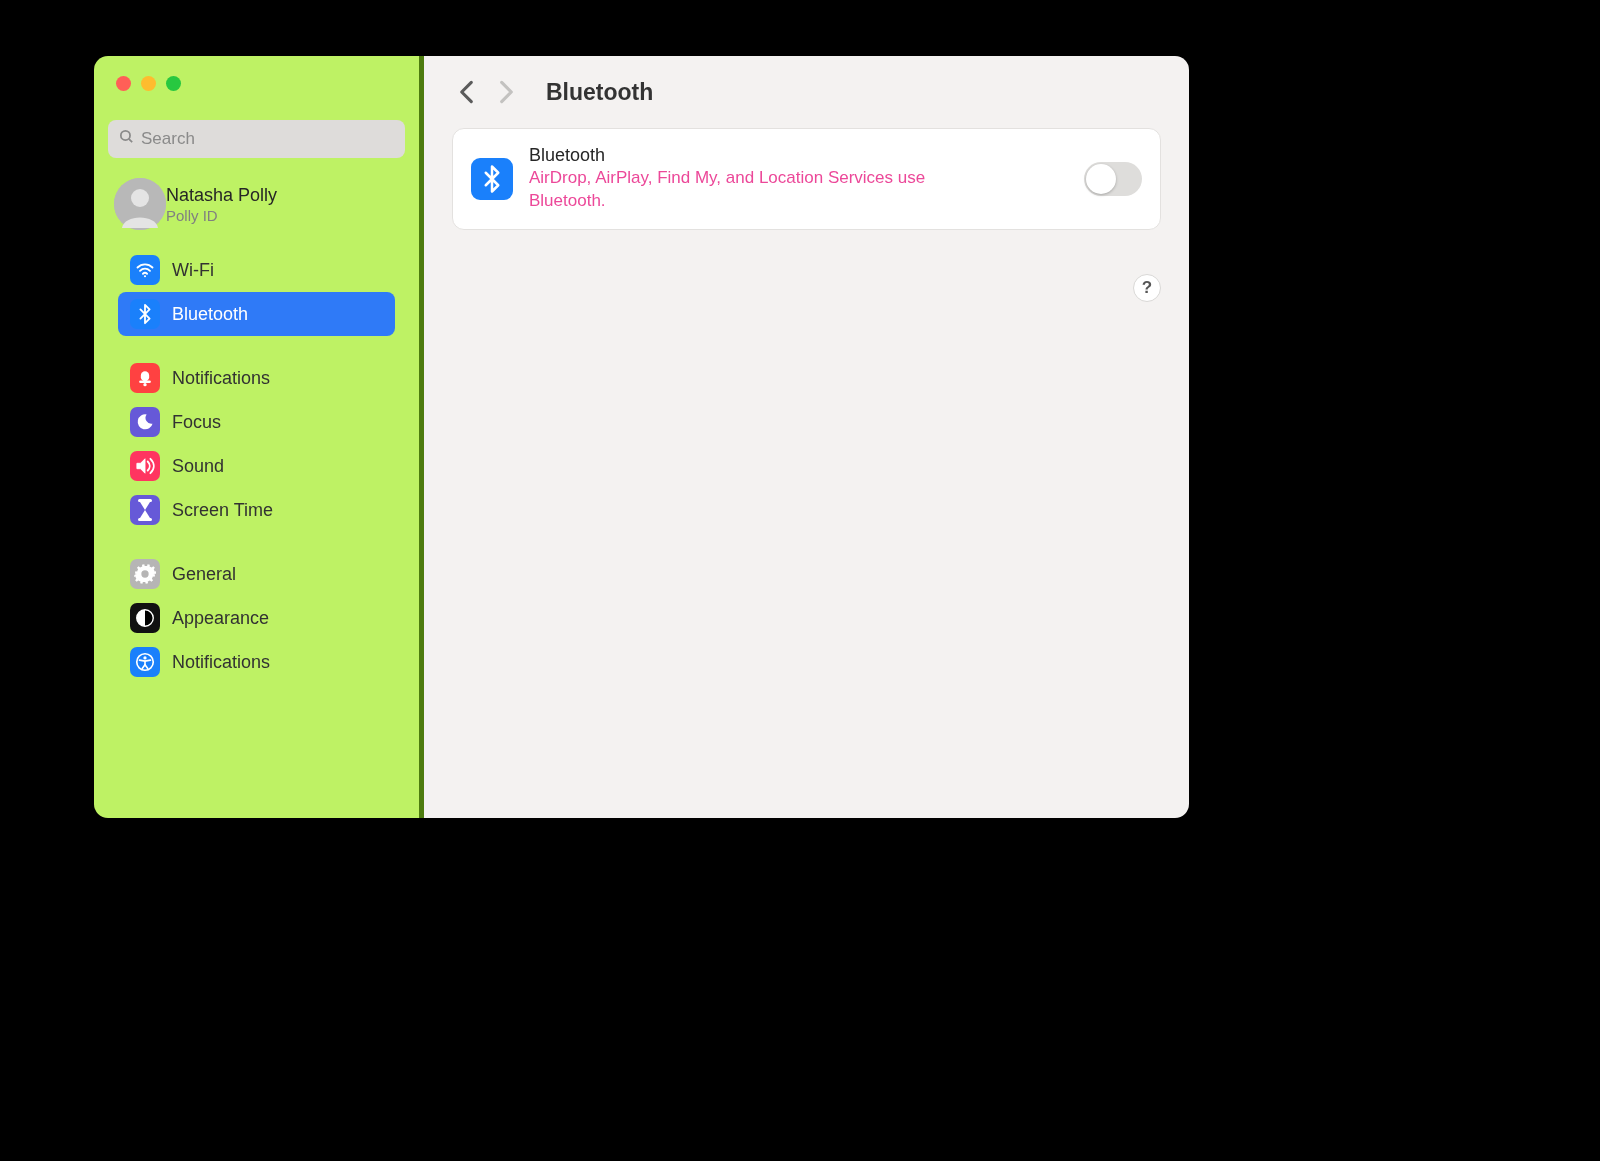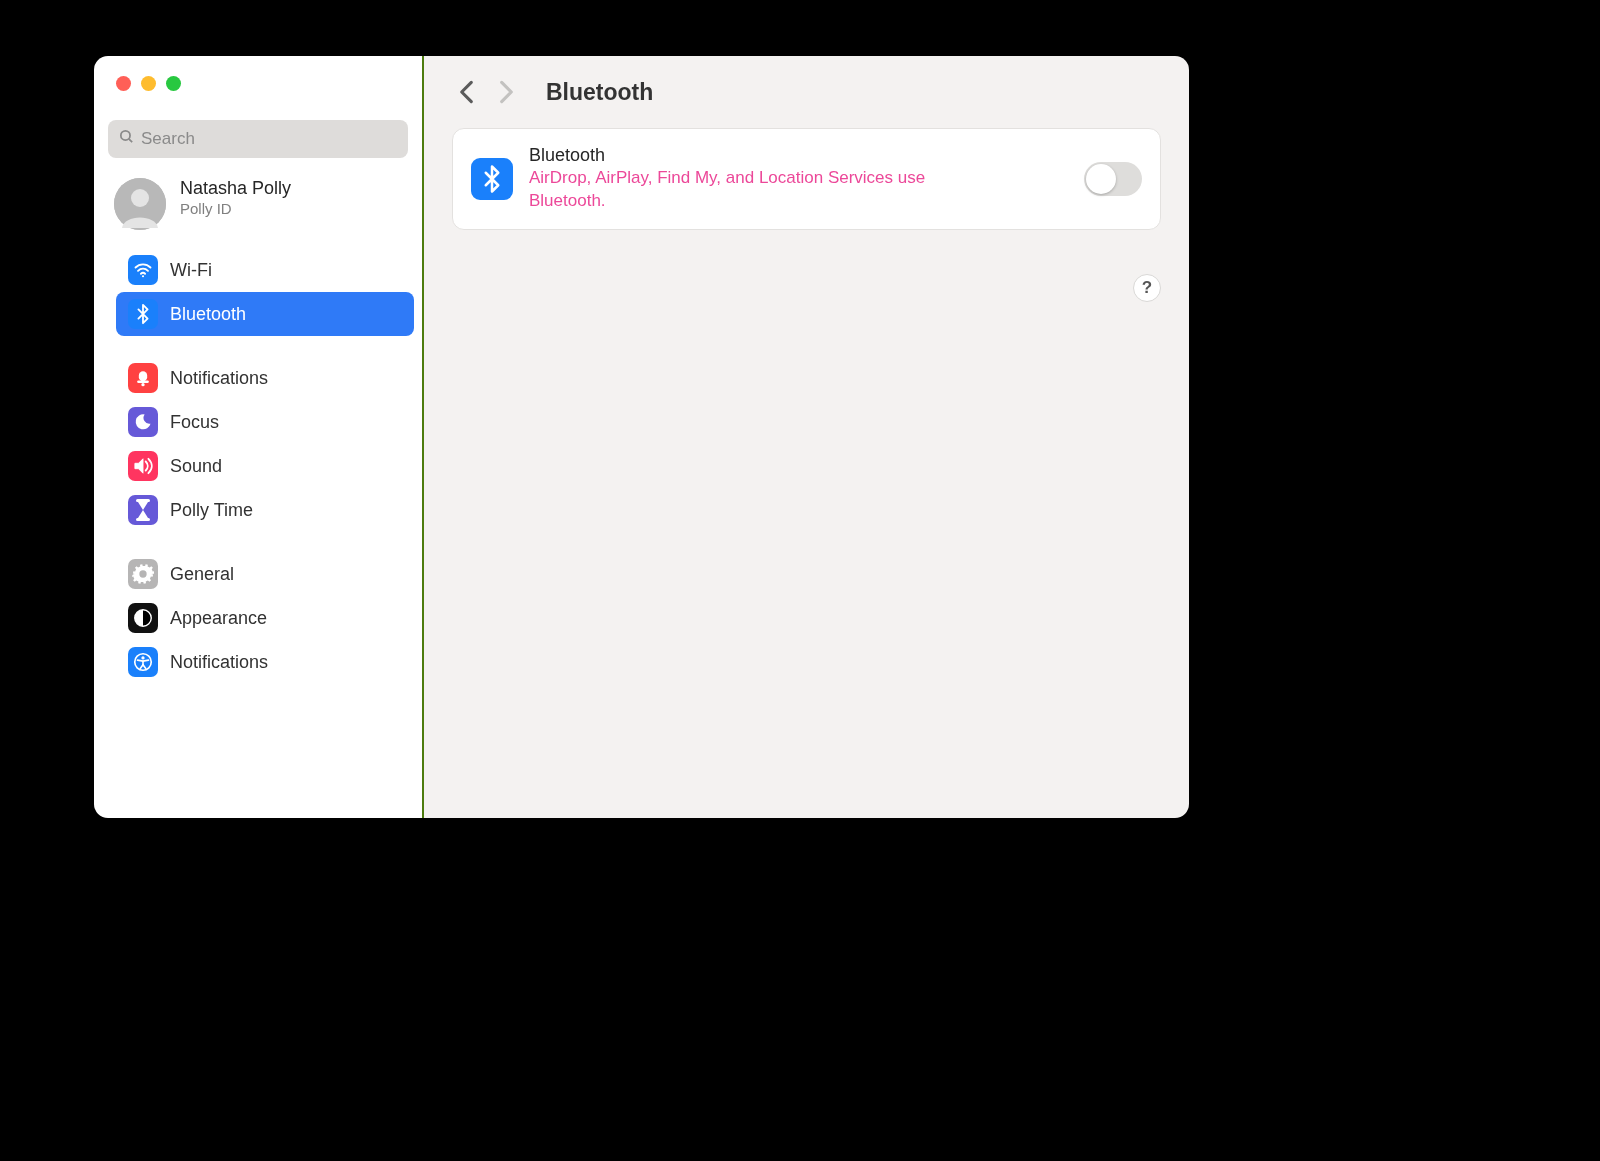--- a/index.html
+++ b/index.html
@@ -18,22 +18,22 @@
       width: 1095px;
       height: 762px;
       border-radius: 14px;
       overflow: hidden;
       display: flex;
       box-shadow: 0 30px 80px rgba(0,0,0,0.6), 0 0 0 1px rgba(0,0,0,0.25);
     }
     
     .sidebar {
       width: 330px;
-      background: #ffffff;
-      border-right: 2px solid #4d7c0f;
+      background: #bef264;
+      border-right: 5px solid #4d7c0f;
       display: flex;
       flex-direction: column;
       padding: 0 0 8px 0;
     }
     .traffic {
       display: flex;
       gap: 10px;
       padding: 20px 0 0 22px;
       height: 52px;
     }
@@ -55,32 +55,31 @@
       color: #8a8a8a;
     }
     .search svg { flex: 0 0 auto; margin-right: 6px; }
     .search input {
       border: 0; background: transparent; outline: 0;
       font-size: 17px; color: #444; width: 100%;
     }
     .search input::placeholder { color: #8a8a8a; }
     .account {
       display: flex;
-      align-items: flex-start;
-      gap: 14px;
+      align-items: center;
       padding: 12px 14px 18px 20px;
     }
     .avatar {
       width: 52px; height: 52px; border-radius: 50%;
       background: #b8b8b8;
       display: flex; align-items: center; justify-content: center;
     }
     .account-name { font-size: 18px; color: #262626; }
     .account-sub { font-size: 15px; color: #808080; margin-top: 1px; }
-    .nav { padding: 0 8px; margin-left: 14px; }
+    .nav { padding: 0 24px; }
     .group { margin-top: 20px; }
     .group:first-child { margin-top: 0; }
     .nav-item {
       display: flex;
       align-items: center;
       gap: 12px;
       padding: 0 12px;
       height: 44px;
       border-radius: 8px;
       font-size: 18px;
@@ -258,21 +257,21 @@
           </div>
           <div class="nav-item">
             <div class="nav-icon i-screen">
               <svg width="16" height="22" viewBox="0 0 16 22" fill="#fff">
                 <rect x="1" y="0" width="14" height="3" rx="1.5"></rect>
                 <rect x="1" y="19" width="14" height="3" rx="1.5"></rect>
                 <path d="M3 3 h10 l-5 8 Z"></path>
                 <path d="M3 19 h10 l-5 -8 Z"></path>
               </svg>
             </div>
-            <span>Polly Time</span>
+            <span>Screen Time</span>
           </div>
         </div>
         <div class="group">
           <div class="nav-item">
             <div class="nav-icon i-general">
               <svg width="22" height="22" viewBox="0 0 24 24" fill="#fff">
                 <path d="M12 8a4 4 0 1 0 0 8a4 4 0 0 0 0-8Zm9 4l2 .5-.5 2.5-2-.3a9 9 0 0 1-1 2.4l1.3 1.6-1.8 1.8-1.6-1.3a9 9 0 0 1-2.4 1l.3 2-2.5.5-.5-2a9 9 0 0 1-2.6 0l-.5 2-2.5-.5.3-2a9 9 0 0 1-2.4-1l-1.6 1.3-1.8-1.8 1.3-1.6a9 9 0 0 1-1-2.4l-2 .3L1 12.5 3 12a9 9 0 0 1 0-0l-2-.5L1.5 9l2 .3a9 9 0 0 1 1-2.4L3.2 5.3 5 3.5l1.6 1.3a9 9 0 0 1 2.4-1L8.7 1.8 11.2 1.3l.5 2a9 9 0 0 1 2.6 0l.5-2L17.3 1.8l-.3 2a9 9 0 0 1 2.4 1L21 3.5l1.8 1.8-1.3 1.6a9 9 0 0 1 1 2.4l2-.3.5 2.5Z"></path>
               </svg>
             </div>
             <span>General</span>

